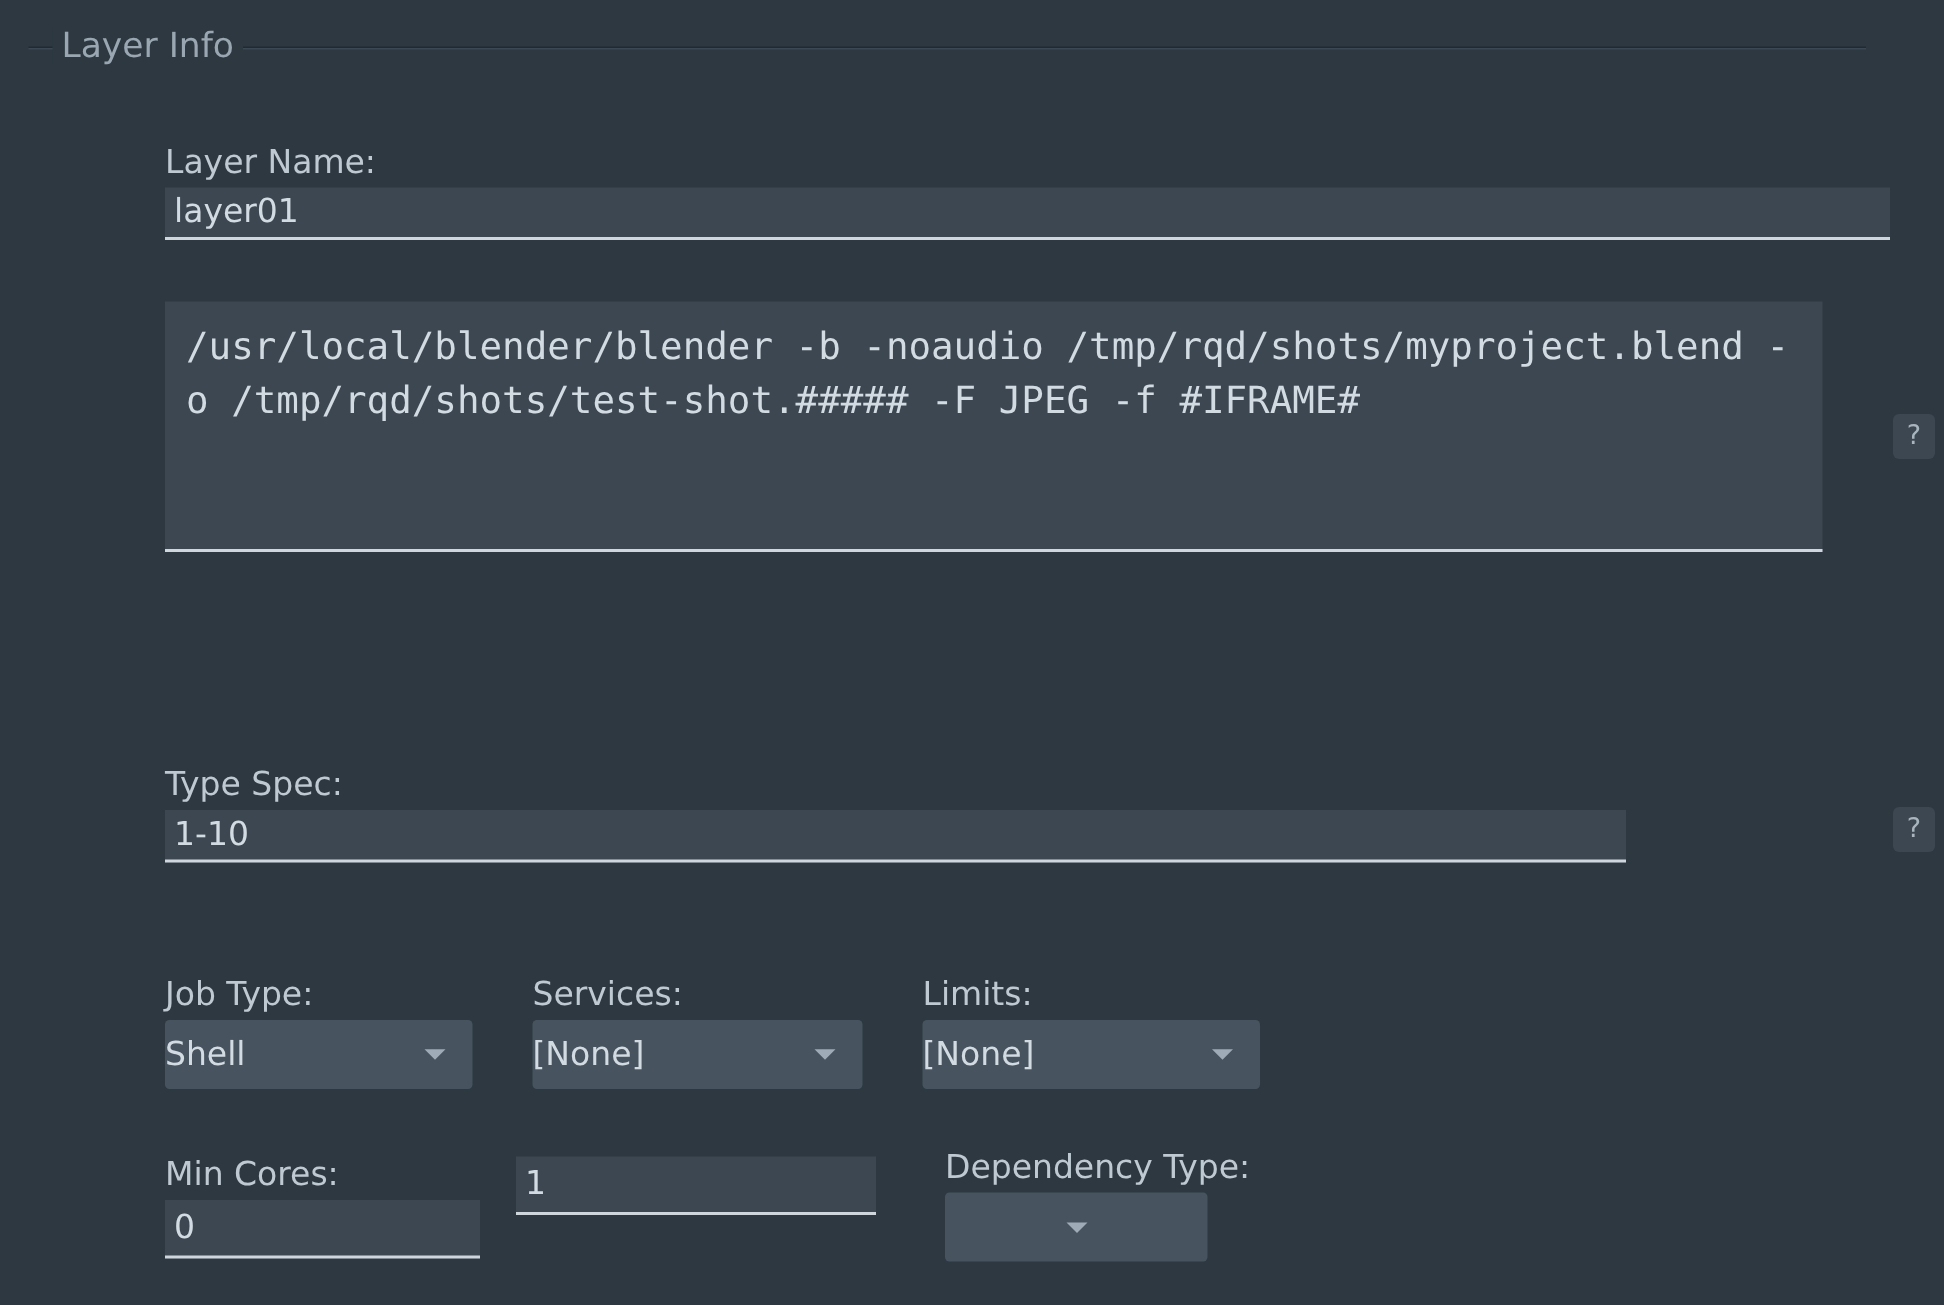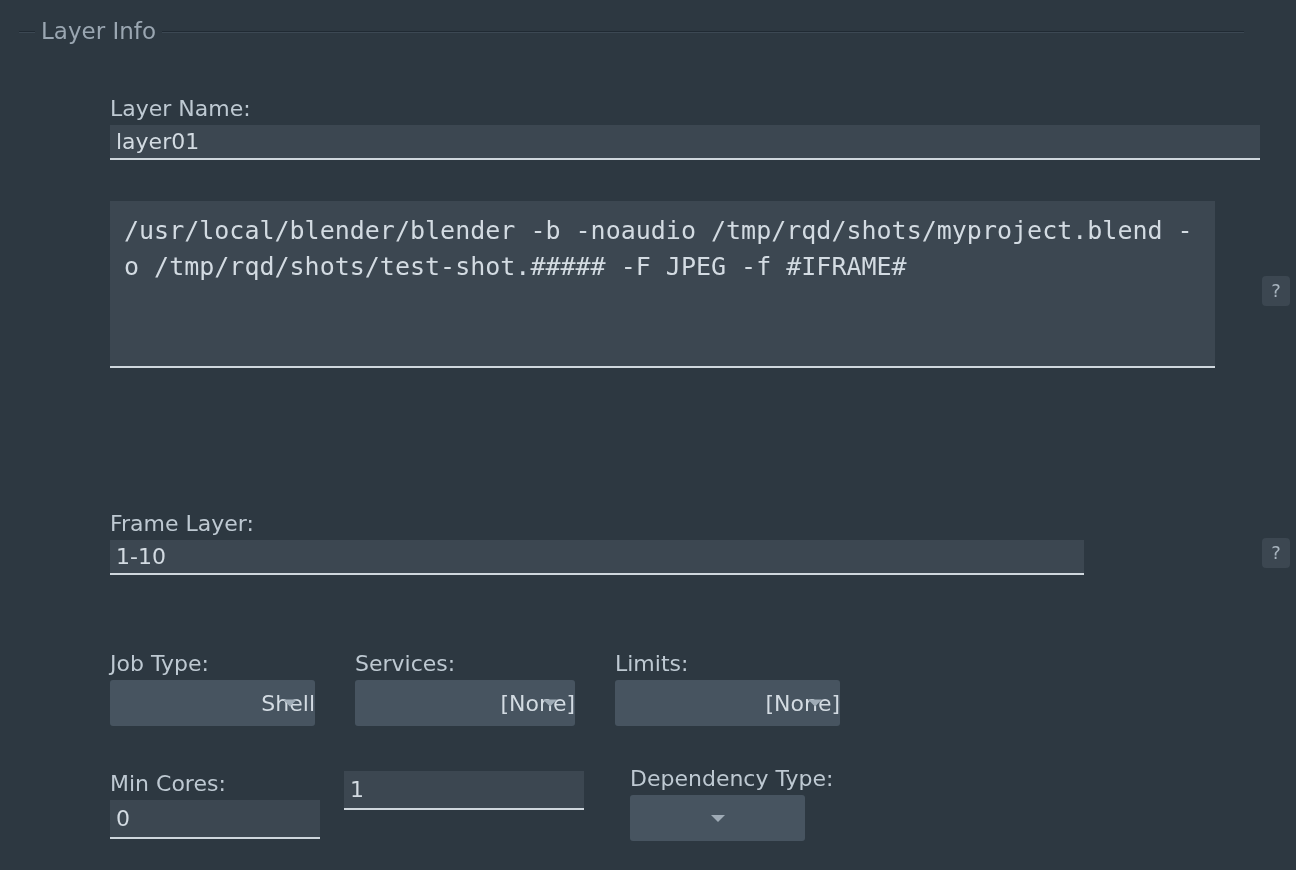--- a/index.html
+++ b/index.html
@@ -96,21 +96,21 @@
     cursor: pointer;
     user-select: none;
   }
 
   .combo {
     background: #475460;
     height: 46px;
     border-radius: 3px;
     display: flex;
     align-items: center;
-    justify-content: flex-end;
+    justify-content: flex-start;
     color: #d3dbe2;
     font-size: 22px;
     position: relative;
     cursor: pointer;
     box-sizing: border-box;
   }
   .combo .caret {
     position: absolute;
     right: 18px;
     top: 50%;
@@ -176,21 +176,21 @@
     </div>
 
     <div id="row-command">
       <textarea class="textarea" spellcheck="false" style="">/usr/local/blender/blender -b -noaudio /tmp/rqd/shots/myproject.blend -o /tmp/rqd/shots/test-shot.##### -F JPEG -f #IFRAME#</textarea>
       <div class="help-wrap">
         <div class="help-btn">?</div>
       </div>
     </div>
 
     <div id="row-framespec">
-      <div class="label">Frame Layer:</div>
+      <div class="label">Type Spec:</div>
       <input class="textinput" type="text" value="1-10" style="">
       <div class="help-wrap">
         <div class="help-btn">?</div>
       </div>
     </div>
 
     <div id="row-dropdowns">
       <div class="dd-block">
         <div class="label">Job Type:</div>
         <div class="combo" style="width:205px;">

